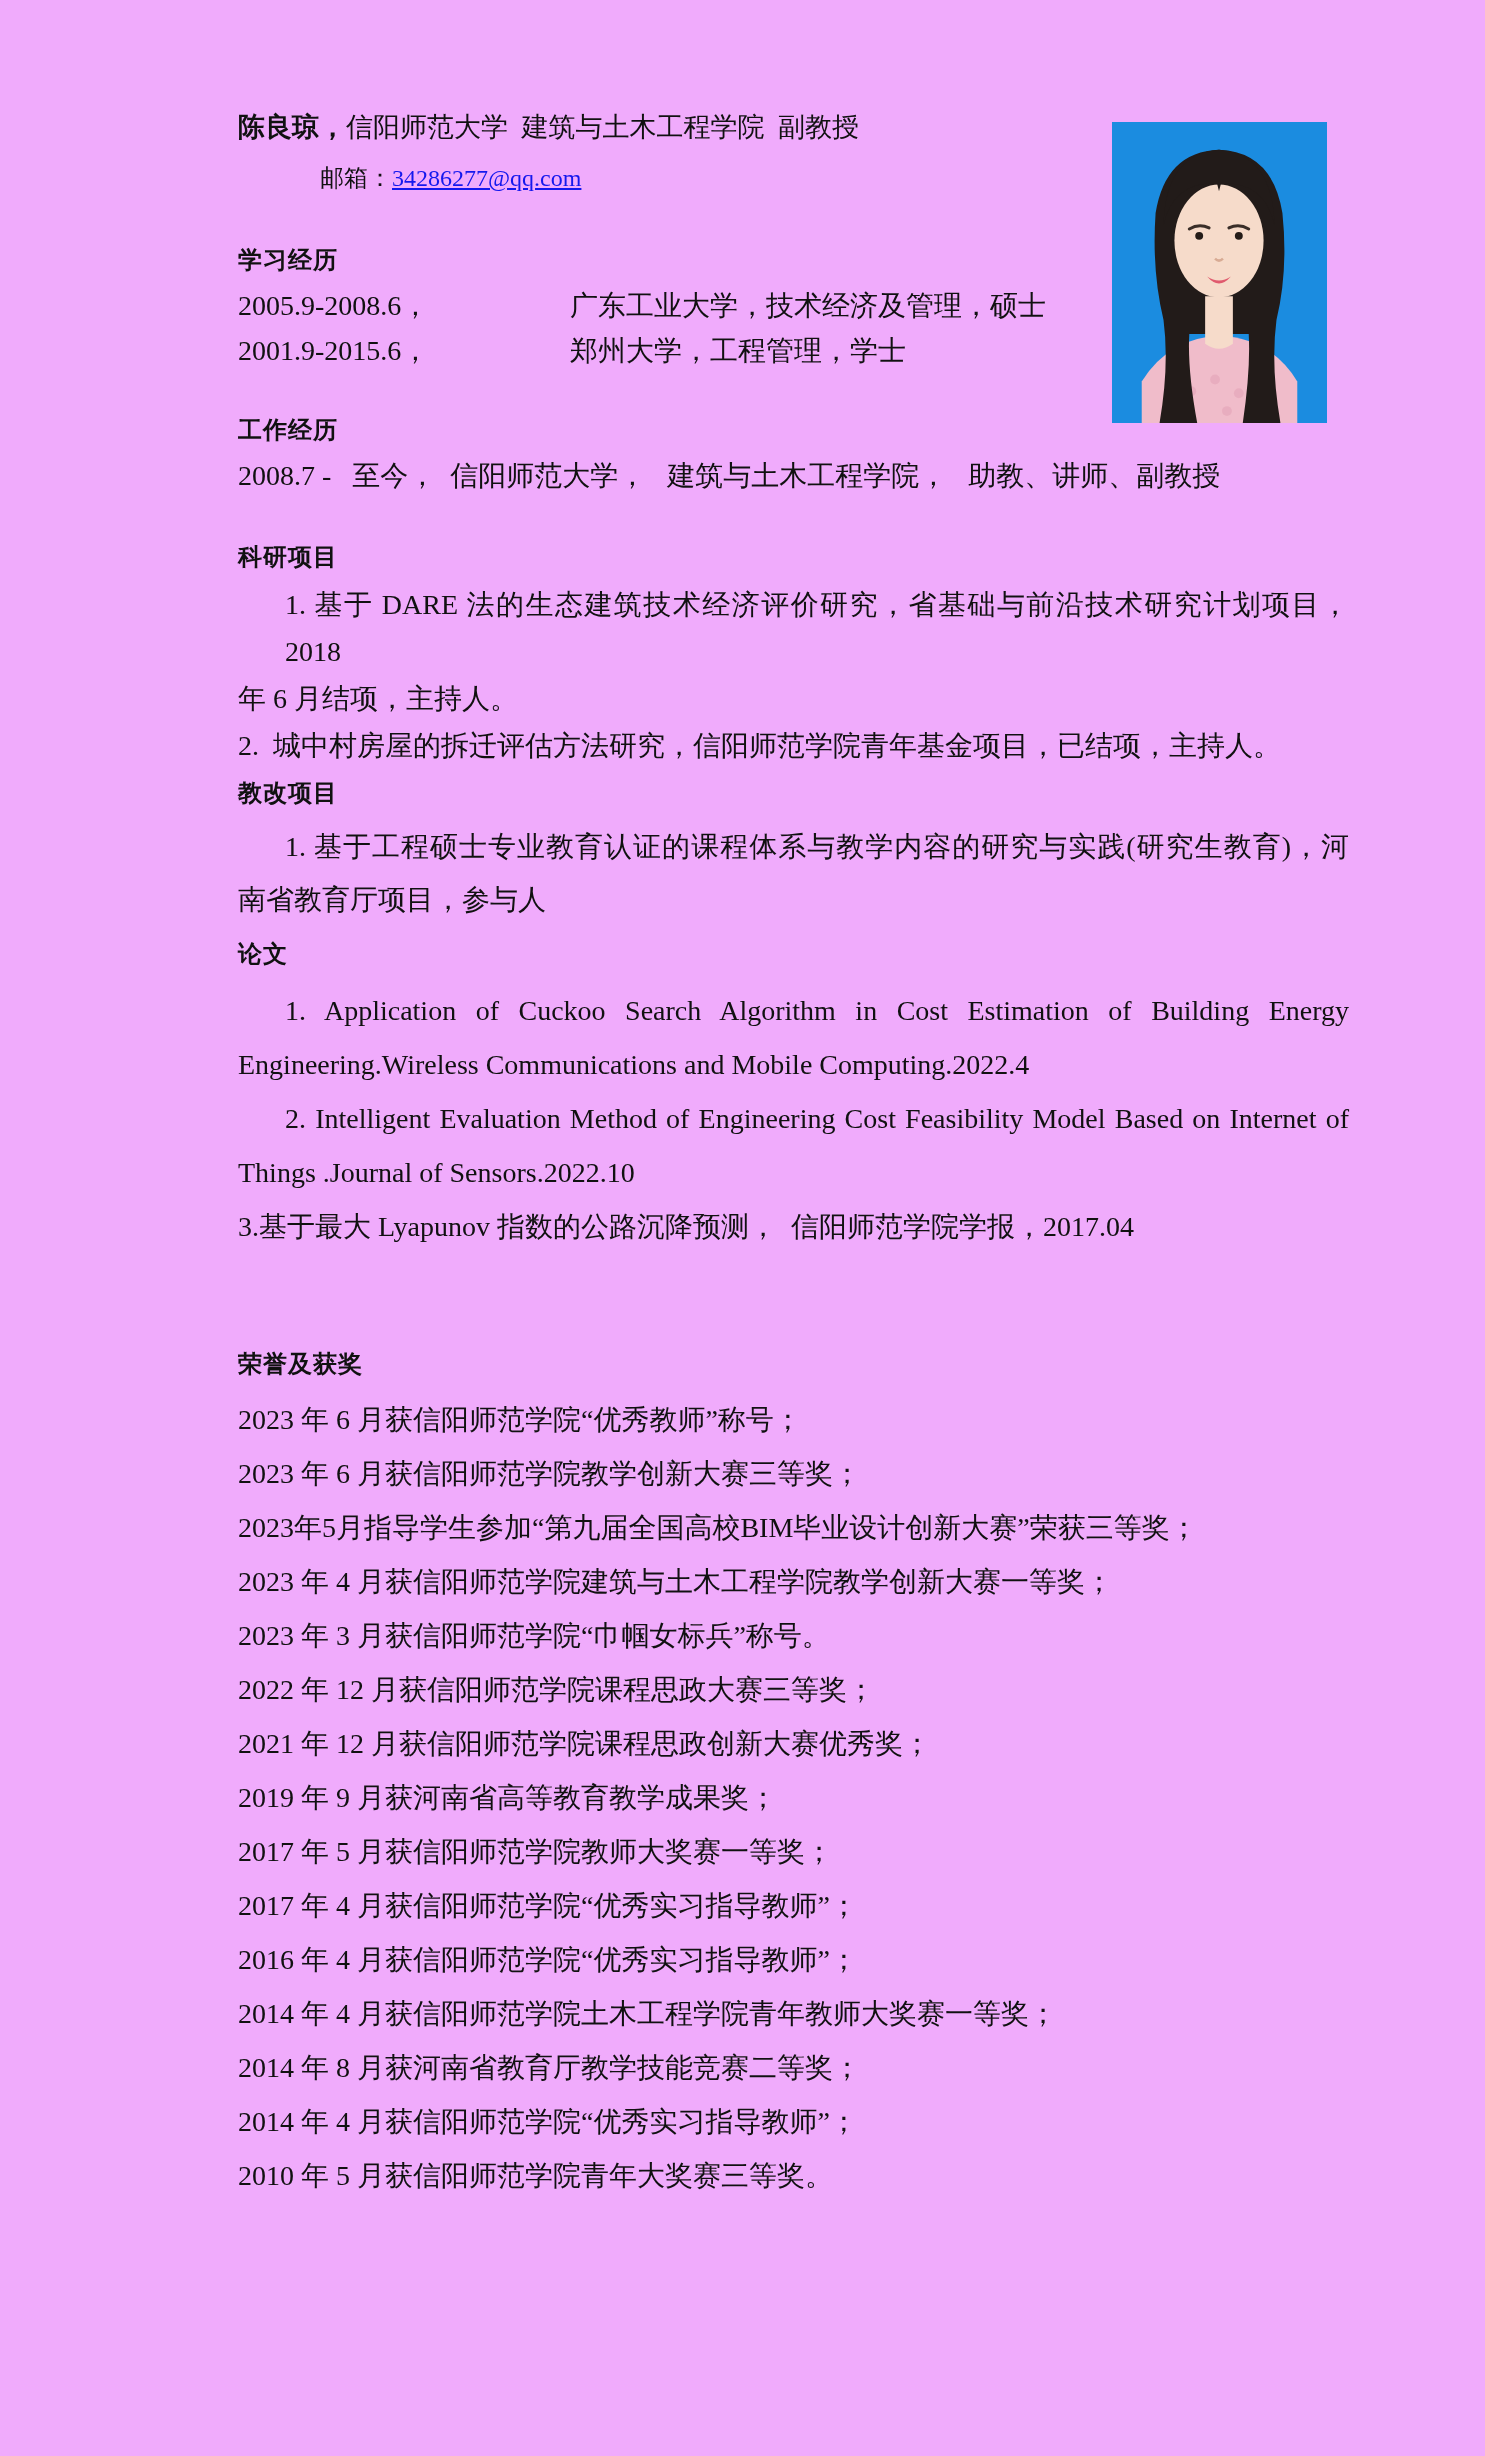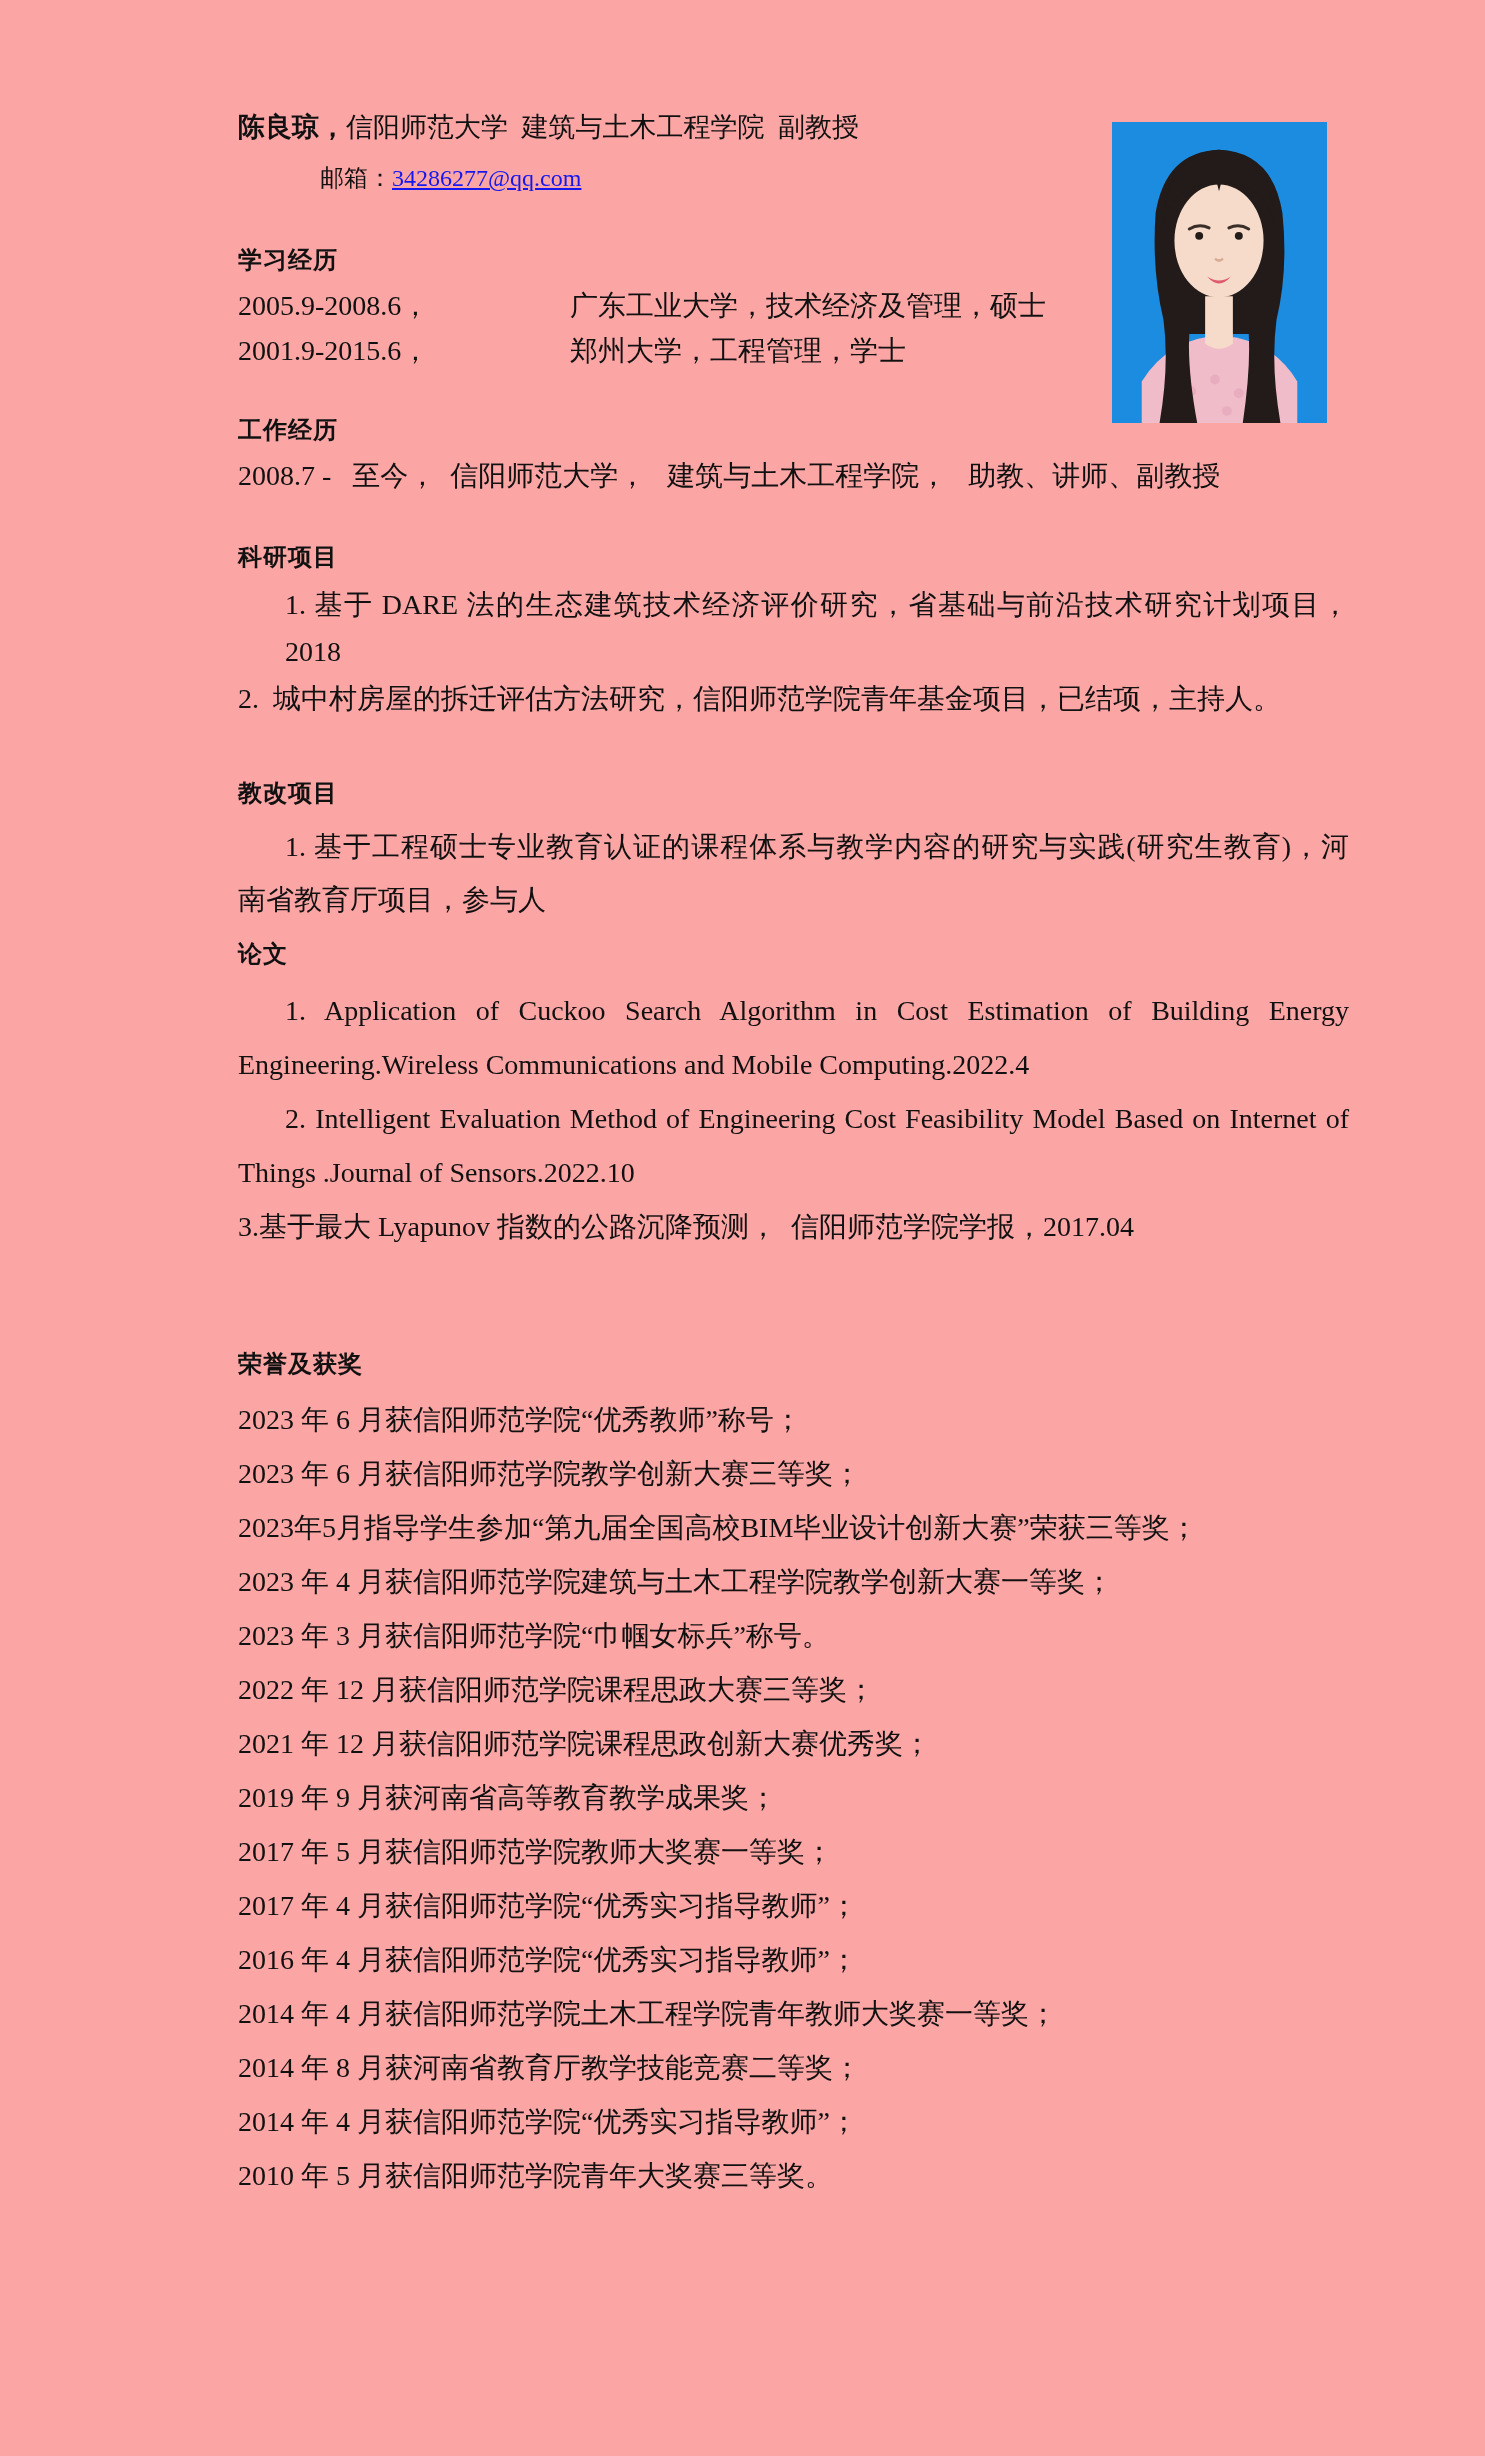--- a/index.html
+++ b/index.html
@@ -1,19 +1,19 @@
 <!DOCTYPE html>
 <html><head>
 <meta charset="utf-8">
 <style>
   html,body{margin:0;padding:0;}
   .page{
     position:relative;
     width:1485px;height:2456px;
-    background:#fca5a5;
+    background:#f0abfc;
     font-family:"Liberation Serif","DejaVu Serif",serif;
     color:#111111;
     overflow:hidden;
   }
   .abs{position:absolute;left:238px;right:136px;}
   .line{font-size:28px;line-height:54px;white-space:pre-wrap;}
   .sec-title{font-size:24px;font-weight:bold;letter-spacing:1px;}
   
   .jl{text-align:justify;text-align-last:justify;white-space:normal;margin-left:47px;}
   
@@ -97,20 +97,21 @@
         <div class="line">2008.7 -   至今，  信阳师范大学，   建筑与土木工程学院，   助教、讲师、副教授</div>
       </div>
   </div>
 
   <div class="abs research" style="top:534px;">
     <div class="sec-title">科研项目</div>
     <div>
 
         <div class="line jl">1.  基于 DARE 法的生态建筑技术经济评价研究，省基础与前沿技术研究计划项目，2018</div>
 
+        <div class="line">年 6 月结项，主持人。</div>
 
         <div class="line">2.  城中村房屋的拆迁评估方法研究，信阳师范学院青年基金项目，已结项，主持人。</div>
       </div>
   </div>
 
   <div class="abs reform" style="top:767px;">
     <div class="sec-title">教改项目</div>
     <div>
 
         <div class="line jl">1.  基于工程硕士专业教育认证的课程体系与教学内容的研究与实践(研究生教育)，河</div>

